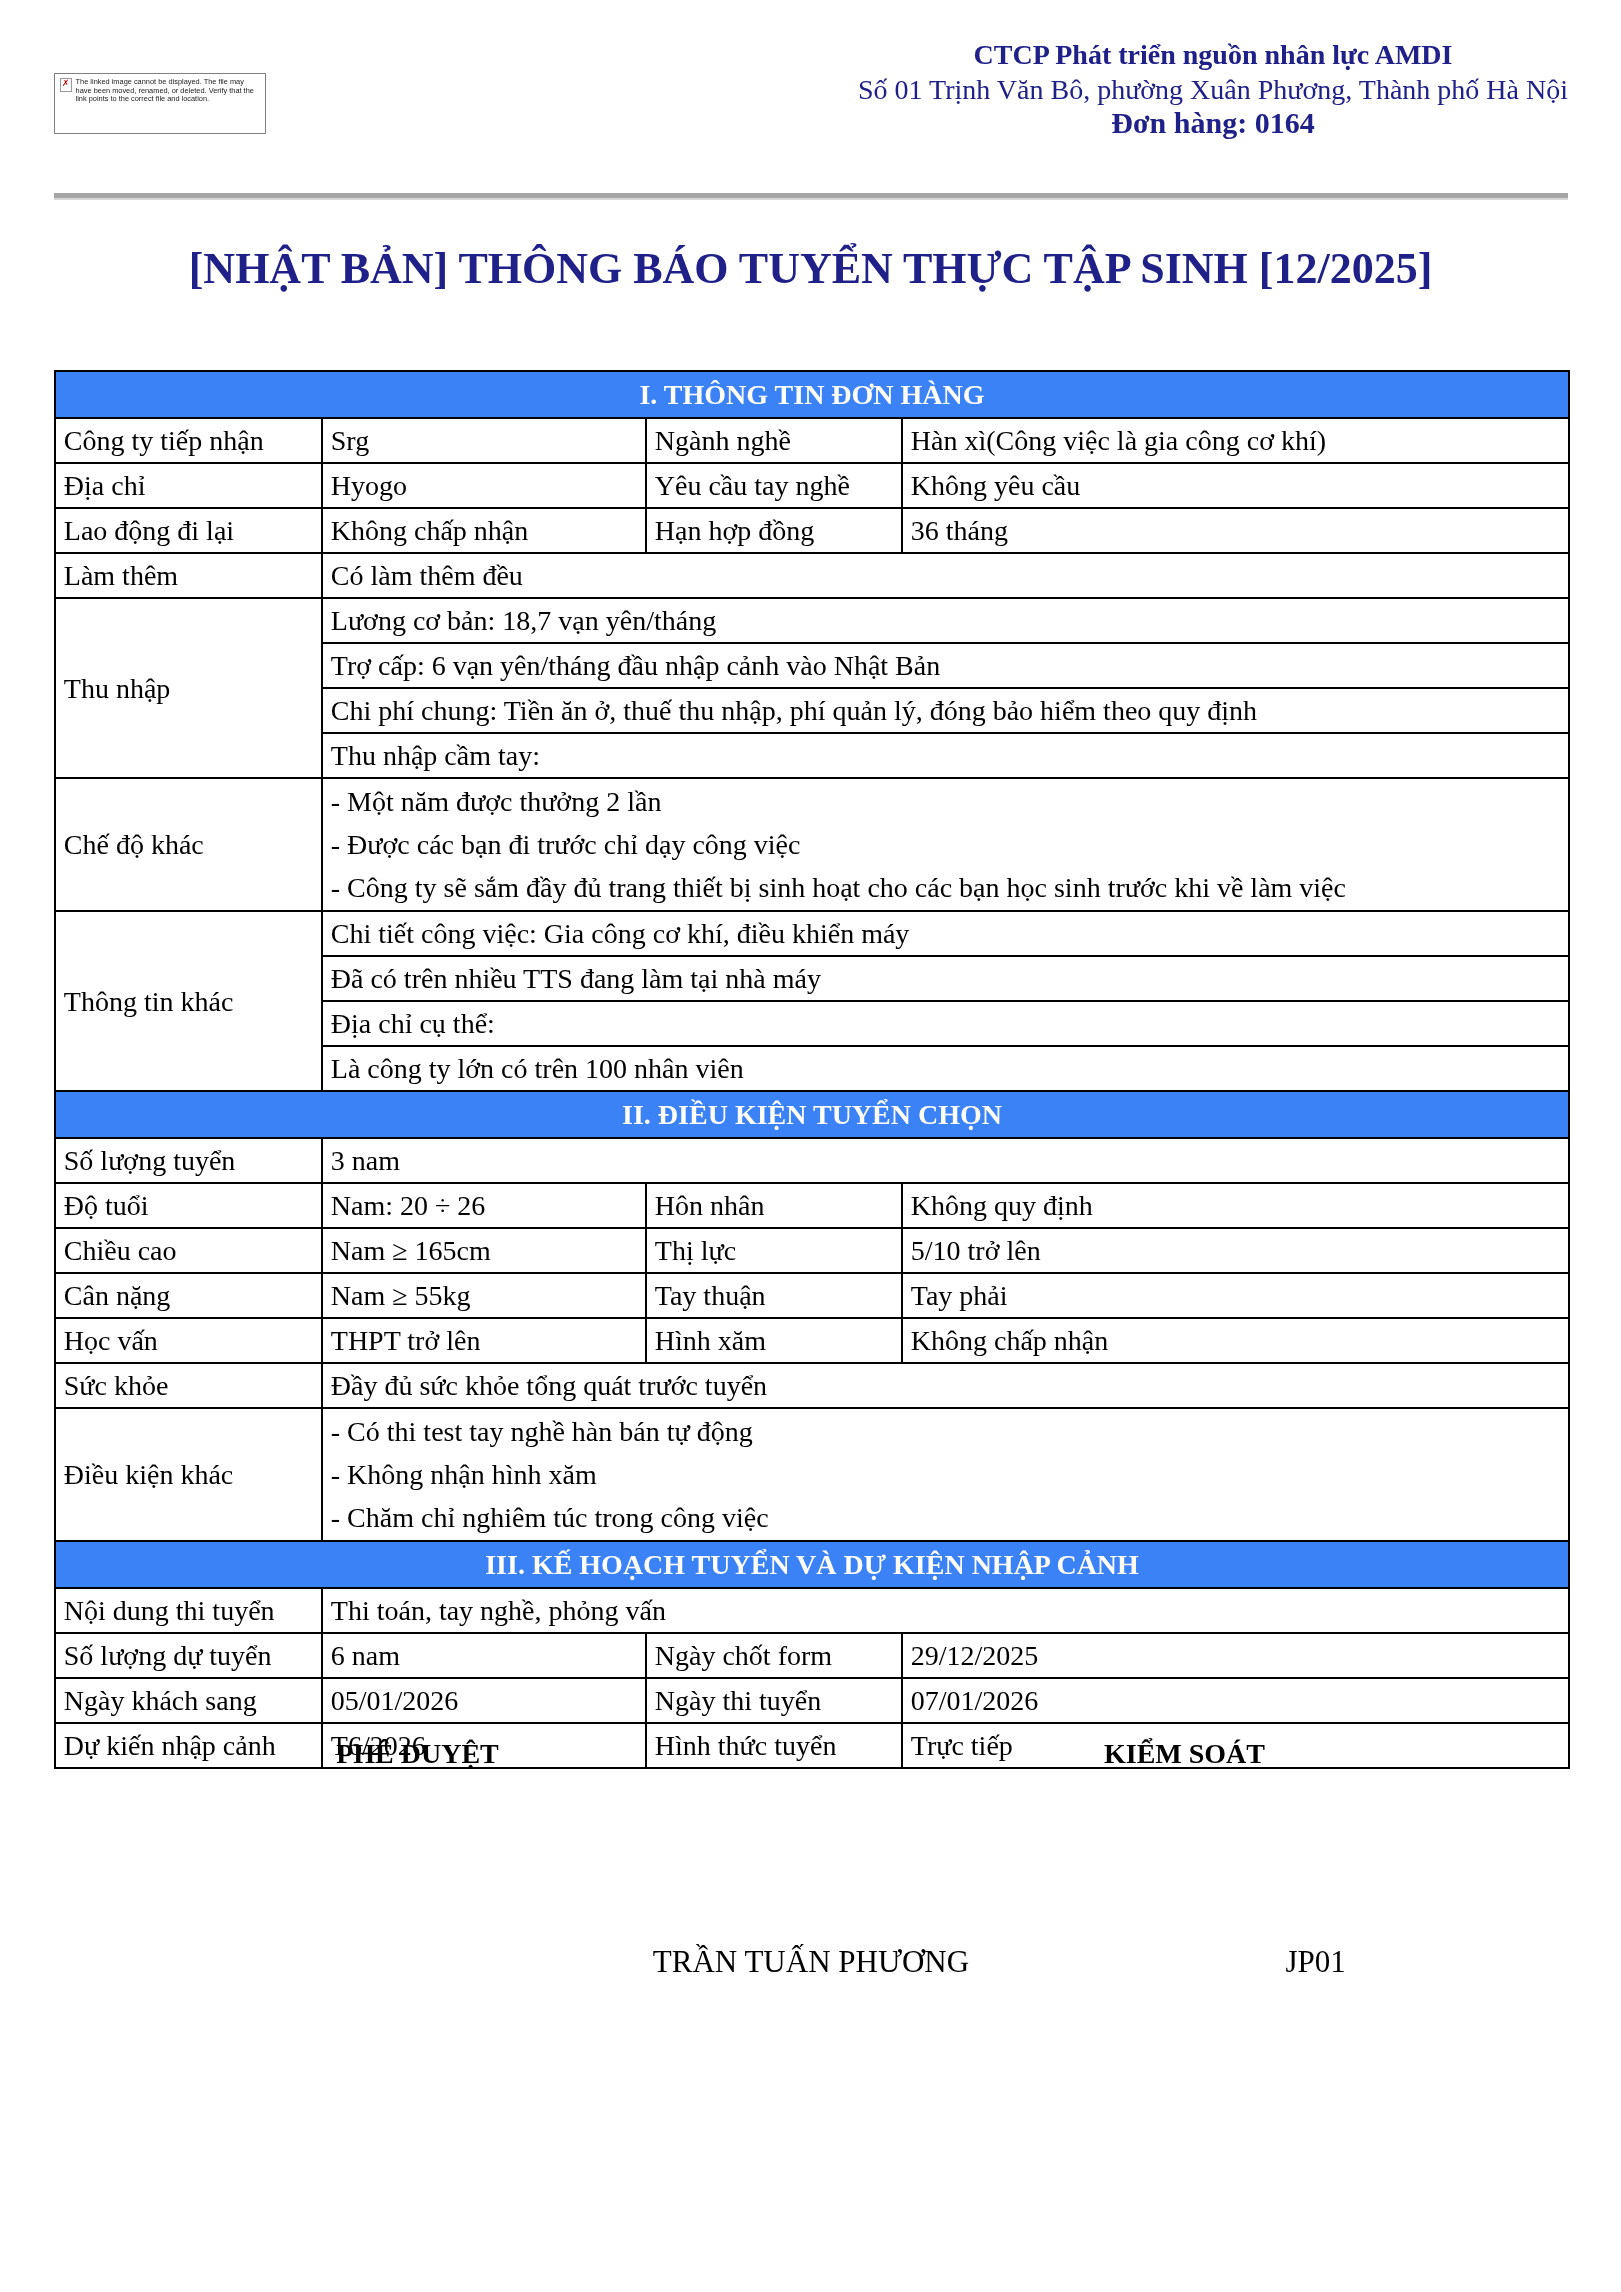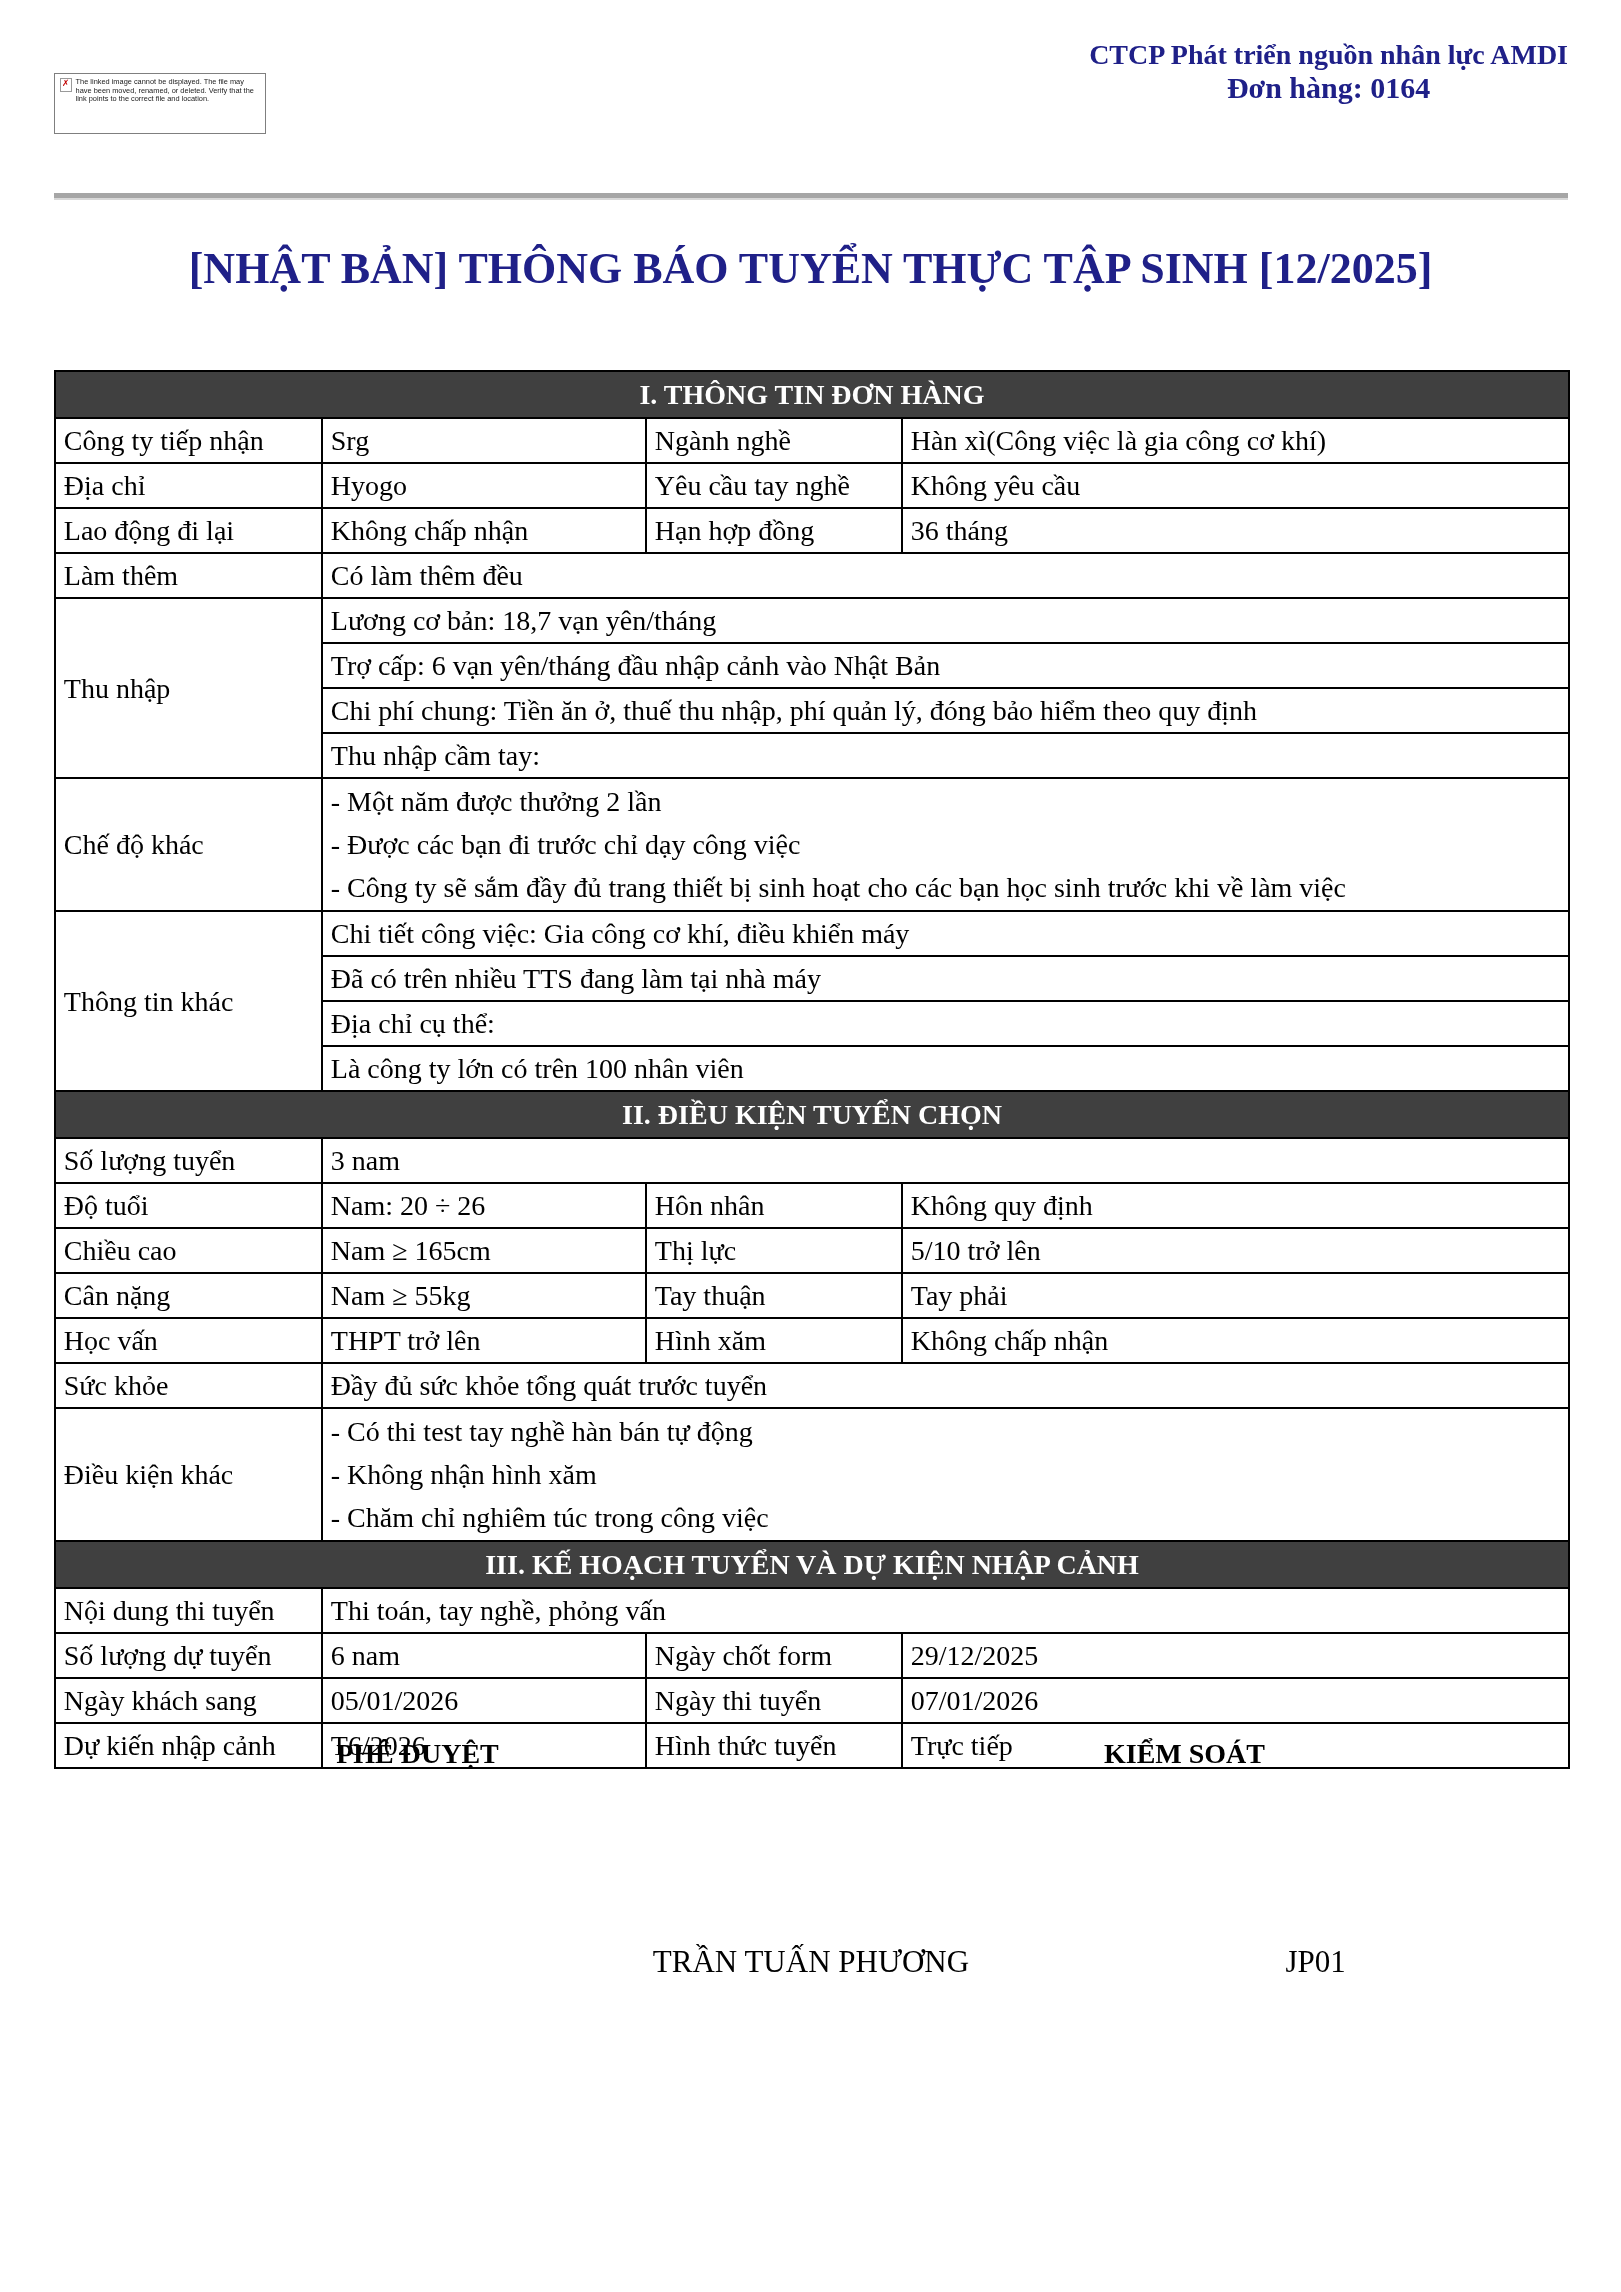--- a/index.html
+++ b/index.html
@@ -47,21 +47,21 @@
     position:absolute;left:54px;top:370px;width:1514px;
     border-collapse:collapse;table-layout:fixed;
   }
   table.main td{
     border:2px solid #000;
     font-size:28px;line-height:39px;
     padding:1px 7.8px;vertical-align:middle;
     overflow:hidden;white-space:nowrap;
   }
   td.sec-hdr{
-    background:#404040;color:#fff;font-weight:bold;font-size:31px;
+    background:#3b82f6;color:#fff;font-weight:bold;font-size:31px;
     text-align:center;height:43px;white-space:nowrap;
   }
   td.cell{height:41px;border-radius:15px;}
   td.multi{white-space:normal;}
   .mline{display:block;line-height:43px;white-space:nowrap;}
   
   .sig-row{
     position:absolute;left:44px;top:1738px;width:1514px;
     display:flex;
     gap:20px;
@@ -78,20 +78,21 @@
 
 <div class="broken-img-box">
   <div class="broken-img-inner">
     <span class="broken-x-icon">✗</span>
     <span class="broken-img-text">The linked image cannot be displayed.  The file may have been moved, renamed, or deleted. Verify that the link points to the correct file and location.</span>
   </div>
 </div>
 
 <div class="header-text">
   <div class="hdr-company">CTCP Phát triển nguồn nhân lực AMDI</div>
+  <div class="hdr-address">Số 01 Trịnh Văn Bô, phường Xuân Phương, Thành phố Hà Nội</div>
   <div class="hdr-order">Đơn hàng: 0164</div>
 </div>
 
 <div class="header-rule"></div>
 
 <div class="doc-title">[NHẬT BẢN] THÔNG BÁO TUYỂN THỰC TẬP SINH [12/2025]</div>
 
 <table class="main">
   <colgroup>
     <col style="width:267px">

